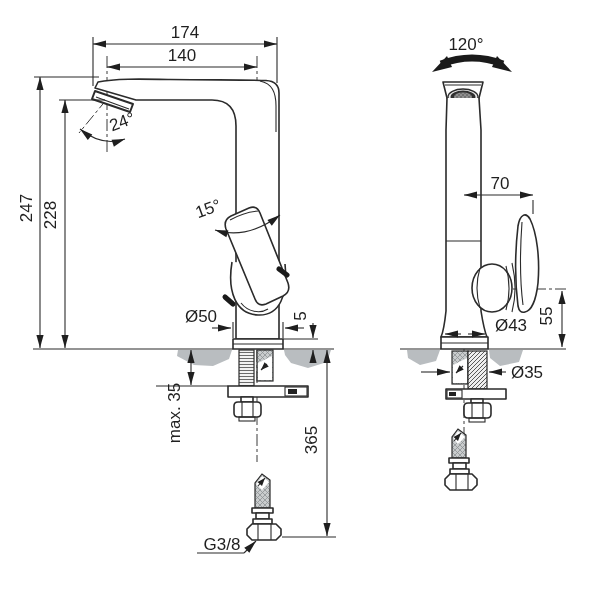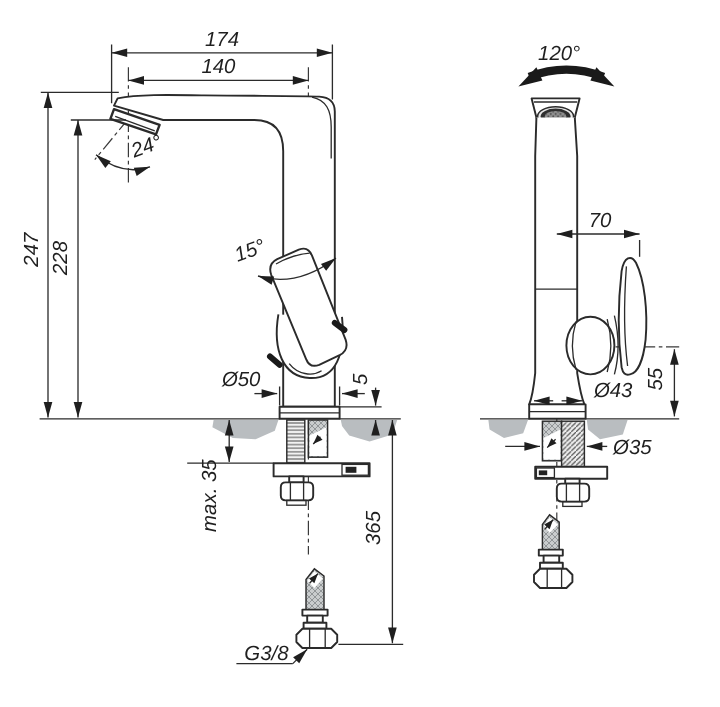--- a/index.html
+++ b/index.html
@@ -1,16 +1,16 @@
 <!DOCTYPE html>
 <html><head>
 <meta charset="utf-8">
 <style>
   html,body{margin:0;padding:0;background:#ffffff;}
-  .canvas{position:relative;width:600px;height:589px;background:#fff;overflow:hidden;font-style:italic;}
+  .canvas{position:relative;width:600px;height:589px;background:#fff;overflow:hidden;}
   svg{display:block;}
   svg text{font-family:"Liberation Sans","DejaVu Sans",sans-serif;font-size:17px;fill:#1f1f1f;}
   .outline{fill:#ffffff;stroke:#2b2b2b;stroke-width:1.6;stroke-linejoin:round;}
   .thin{fill:none;stroke:#2b2b2b;stroke-width:1.1;}
   .dim{fill:none;stroke:#2b2b2b;stroke-width:1.1;}
   .cl{fill:none;stroke:#3a3a3a;stroke-width:1;stroke-dasharray:12 3 3 3;}
   .deck{fill:#b9bdc0;stroke:none;}
   .heavy{fill:none;stroke:#1a1a1a;stroke-width:5;stroke-linecap:round;}
 </style>
 </head>

